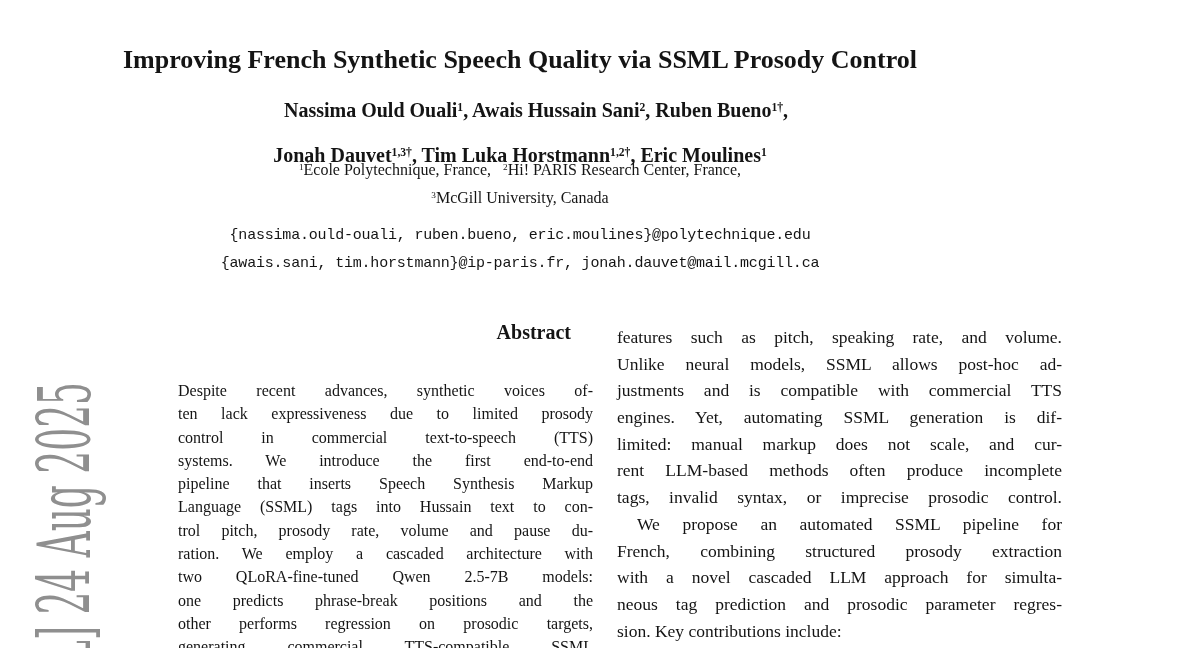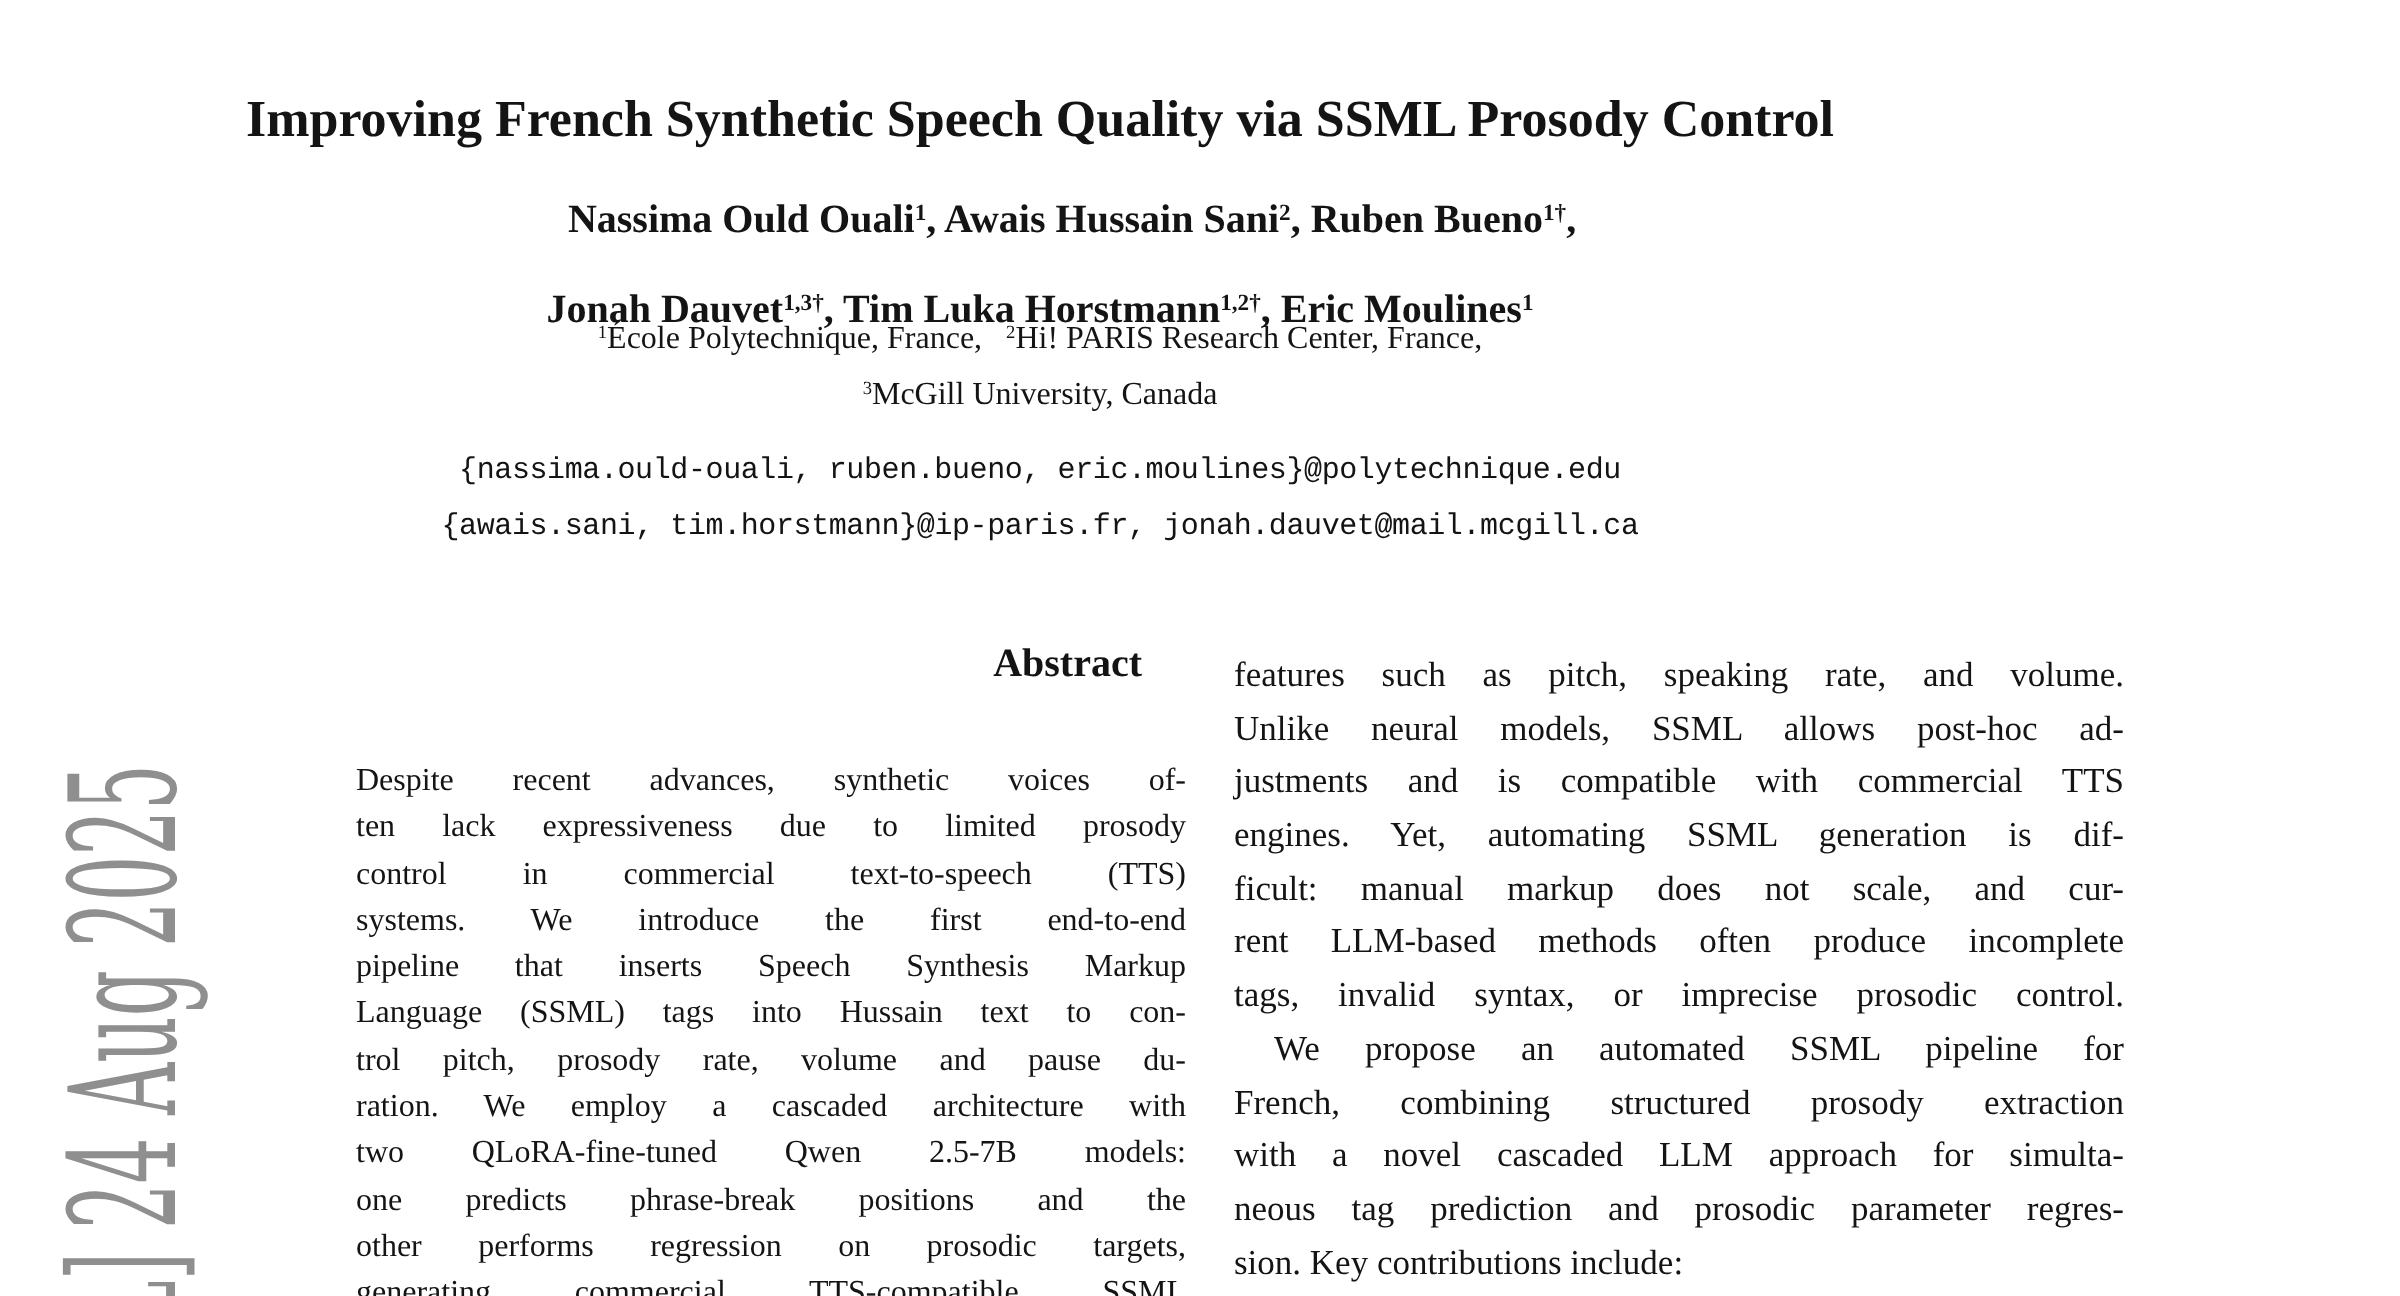--- a/index.html
+++ b/index.html
@@ -109,21 +109,21 @@
     <div class="jline">one predicts phrase-break positions and the</div>
     <div class="jline">other performs regression on prosodic targets,</div>
     <div class="jline">generating commercial TTS-compatible SSML</div>
   </div>
 
   <div class="col col-right">
     <div class="jline">features such as pitch, speaking rate, and volume.</div>
     <div class="jline">Unlike neural models, SSML allows post-hoc ad-</div>
     <div class="jline">justments and is compatible with commercial TTS</div>
     <div class="jline">engines. Yet, automating SSML generation is dif-</div>
-    <div class="jline">ficult: manual markup does not scale, and cur-</div>
+    <div class="jline">limited: manual markup does not scale, and cur-</div>
     <div class="jline">rent LLM-based methods often produce incomplete</div>
     <div class="jline">tags, invalid syntax, or imprecise prosodic control.</div>
     <div class="jline para-indent">We propose an automated SSML pipeline for</div>
     <div class="jline">French, combining structured prosody extraction</div>
     <div class="jline">with a novel cascaded LLM approach for simulta-</div>
     <div class="jline">neous tag prediction and prosodic parameter regres-</div>
     <div class="jline last-line">sion. Key contributions include:</div>
   </div>
 
 </div>

